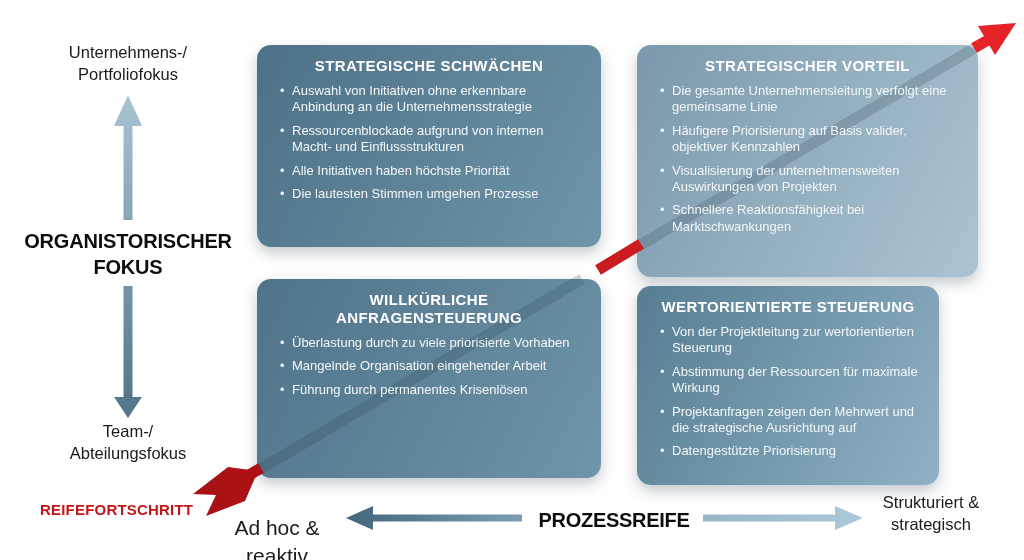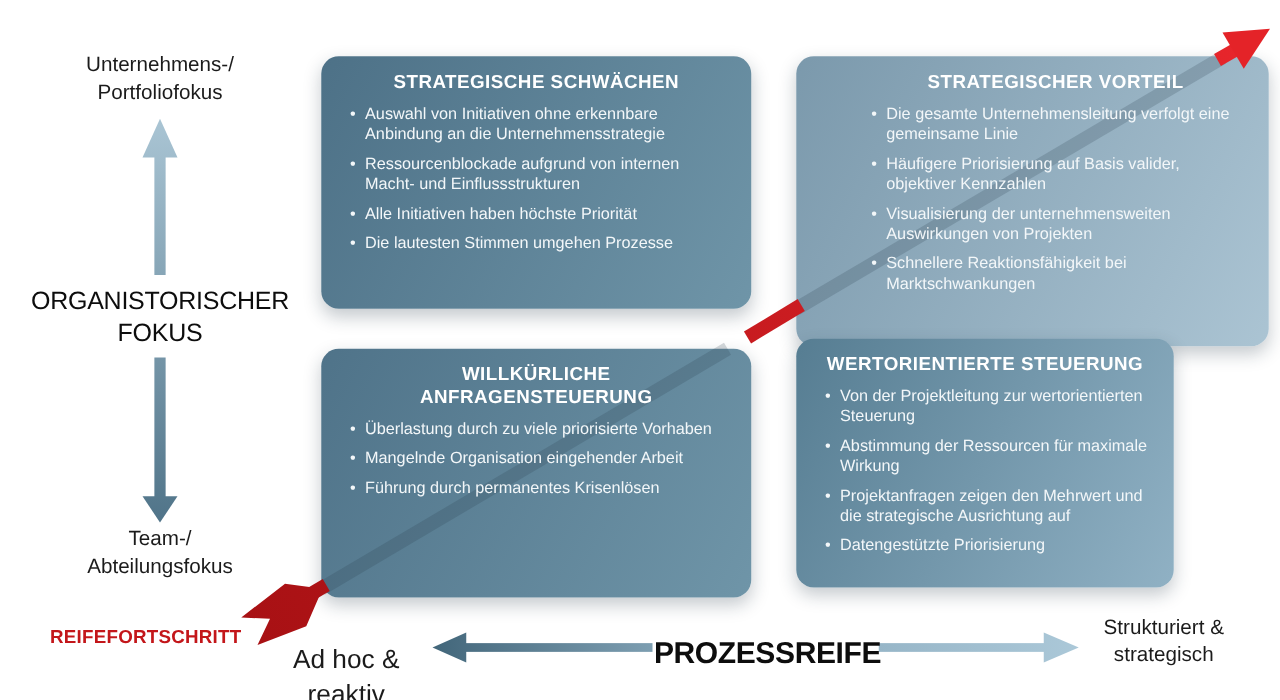--- a/index.html
+++ b/index.html
@@ -3,39 +3,39 @@
 <meta charset="utf-8">
 <style>
   html,body{margin:0;padding:0;background:#ffffff;}
   #canvas{
     position:relative;width:1024px;height:560px;background:#ffffff;overflow:hidden;
     font-family:"Liberation Sans","DejaVu Sans",sans-serif;
   }
   
   .quad{position:absolute;border-radius:14px;box-shadow:0 6px 14px rgba(25,45,60,.25);}
   #q-tl{left:257px;top:45px;width:344px;height:202px;background:linear-gradient(118deg,#4d7187 0%,#6f95a8 100%);}
-  #q-tr{left:637px;top:45px;width:341px;height:232px;background:linear-gradient(118deg,#7b99ac 0%,#abc4d3 100%);padding-left:37px;}
+  #q-tr{left:637px;top:45px;width:341px;height:232px;background:linear-gradient(118deg,#7b99ac 0%,#abc4d3 100%);}
   #q-bl{left:257px;top:279px;width:344px;height:199px;background:linear-gradient(118deg,#4f7389 0%,#6f95a8 100%);}
-  #q-br{left:637px;top:271px;width:302px;height:199px;background:linear-gradient(118deg,#567d92 0%,#90b1c4 100%);}
+  #q-br{left:637px;top:286px;width:302px;height:199px;background:linear-gradient(118deg,#567d92 0%,#90b1c4 100%);}
   .quad-inner{position:relative;z-index:2;box-sizing:border-box;height:100%;padding:12px 21px 8px 21px;}
   .quad-title{margin:0 0 8px 0;color:#ffffff;font-weight:bold;font-size:15px;line-height:1.2;
     text-align:center;letter-spacing:.4px;}
   .quad ul{margin:0;padding:0;list-style:none;}
   .quad li{position:relative;color:#f3f7f9;font-size:13px;line-height:1.26;padding-left:14px;margin-bottom:7px;}
   .quad li::before{content:"\2022";position:absolute;left:2px;top:0;}
   
   #arrow-layer{position:absolute;left:0;top:0;z-index:1;}
   
   .lbl{position:absolute;z-index:3;color:#1b1b1b;text-align:center;line-height:1.32;}
   #y-top-label{left:28px;top:42px;width:200px;font-size:16.5px;}
-  #y-axis-title{left:8px;top:228px;width:240px;font-size:20px;font-weight:normal;color:#0d0d0d;line-height:1.3;letter-spacing:-.2px;}
+  #y-axis-title{left:8px;top:228px;width:240px;font-size:20px;font-weight:bold;color:#0d0d0d;line-height:1.3;letter-spacing:-.2px;}
   #y-bottom-label{left:28px;top:421px;width:200px;font-size:16.5px;}
   #maturity-label{left:40px;top:500px;width:170px;font-size:15px;font-weight:bold;color:#c3161a;text-align:left;letter-spacing:.2px;}
   #x-left-label{left:202px;top:514px;width:150px;font-size:21px;}
-  #x-axis-title{left:514px;top:507px;width:200px;font-size:24px;font-weight:bold;color:#0d0d0d;letter-spacing:-.3px;}
+  #x-axis-title{left:514px;top:507px;width:200px;font-size:20px;font-weight:bold;color:#0d0d0d;letter-spacing:-.3px;}
   #x-right-label{left:851px;top:492px;width:160px;font-size:16.5px;}
 </style>
 </head>
 <body>
 
 <div id="canvas">
 
   <div class="quad" id="q-tl">
     <div class="quad-inner">
       <h3 class="quad-title">STRATEGISCHE SCHWÄCHEN</h3>

